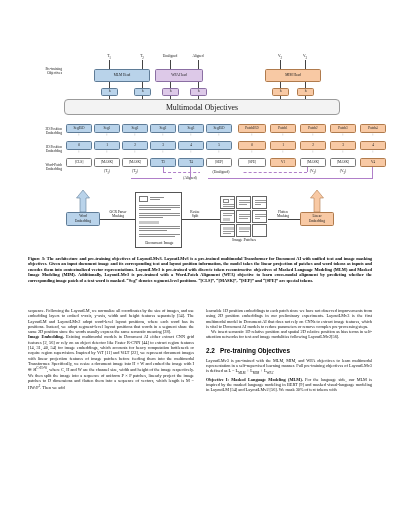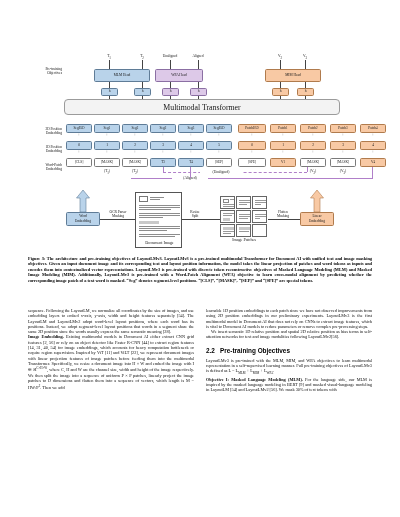--- a/index.html
+++ b/index.html
@@ -192,21 +192,21 @@
       <span>h</span>
     </div>
 
   <div class="vline" style="left:109px; top:96px; height:3px;"></div>
   <div class="vline" style="left:142px; top:96px; height:3px;"></div>
   <div class="vline" style="left:170px; top:96px; height:3px;"></div>
   <div class="vline" style="left:198px; top:96px; height:3px;"></div>
   <div class="vline" style="left:280px; top:96px; height:3px;"></div>
   <div class="vline" style="left:305px; top:96px; height:3px;"></div>
 
-  <div id="mmt">Multimodal Transformer</div>
+  <div id="mmt">Multimodal Objectives</div>
 
   <div class="box blue" style="left:66px;  top:124px; width:26px; height:9px;">Seg<span class="sub">PAD</span></div>
   <div class="box blue" style="left:94px;  top:124px; width:26px; height:9px;">Seg<span class="sub">1</span></div>
   <div class="box blue" style="left:122px; top:124px; width:26px; height:9px;">Seg<span class="sub">2</span></div>
   <div class="box blue" style="left:150px; top:124px; width:26px; height:9px;">Seg<span class="sub">2</span></div>
   <div class="box blue" style="left:178px; top:124px; width:26px; height:9px;">Seg<span class="sub">3</span></div>
   <div class="box blue" style="left:206px; top:124px; width:26px; height:9px;">Seg<span class="sub">PAD</span></div>
   <div class="box orange" style="left:238px; top:124px; width:28px; height:9px;">Patch<span class="sub">PAD</span></div>
   <div class="box orange" style="left:270px; top:124px; width:26px; height:9px;">Patch<span class="sub">1</span></div>
   <div class="box orange" style="left:300px; top:124px; width:26px; height:9px;">Patch<span class="sub">2</span></div>

